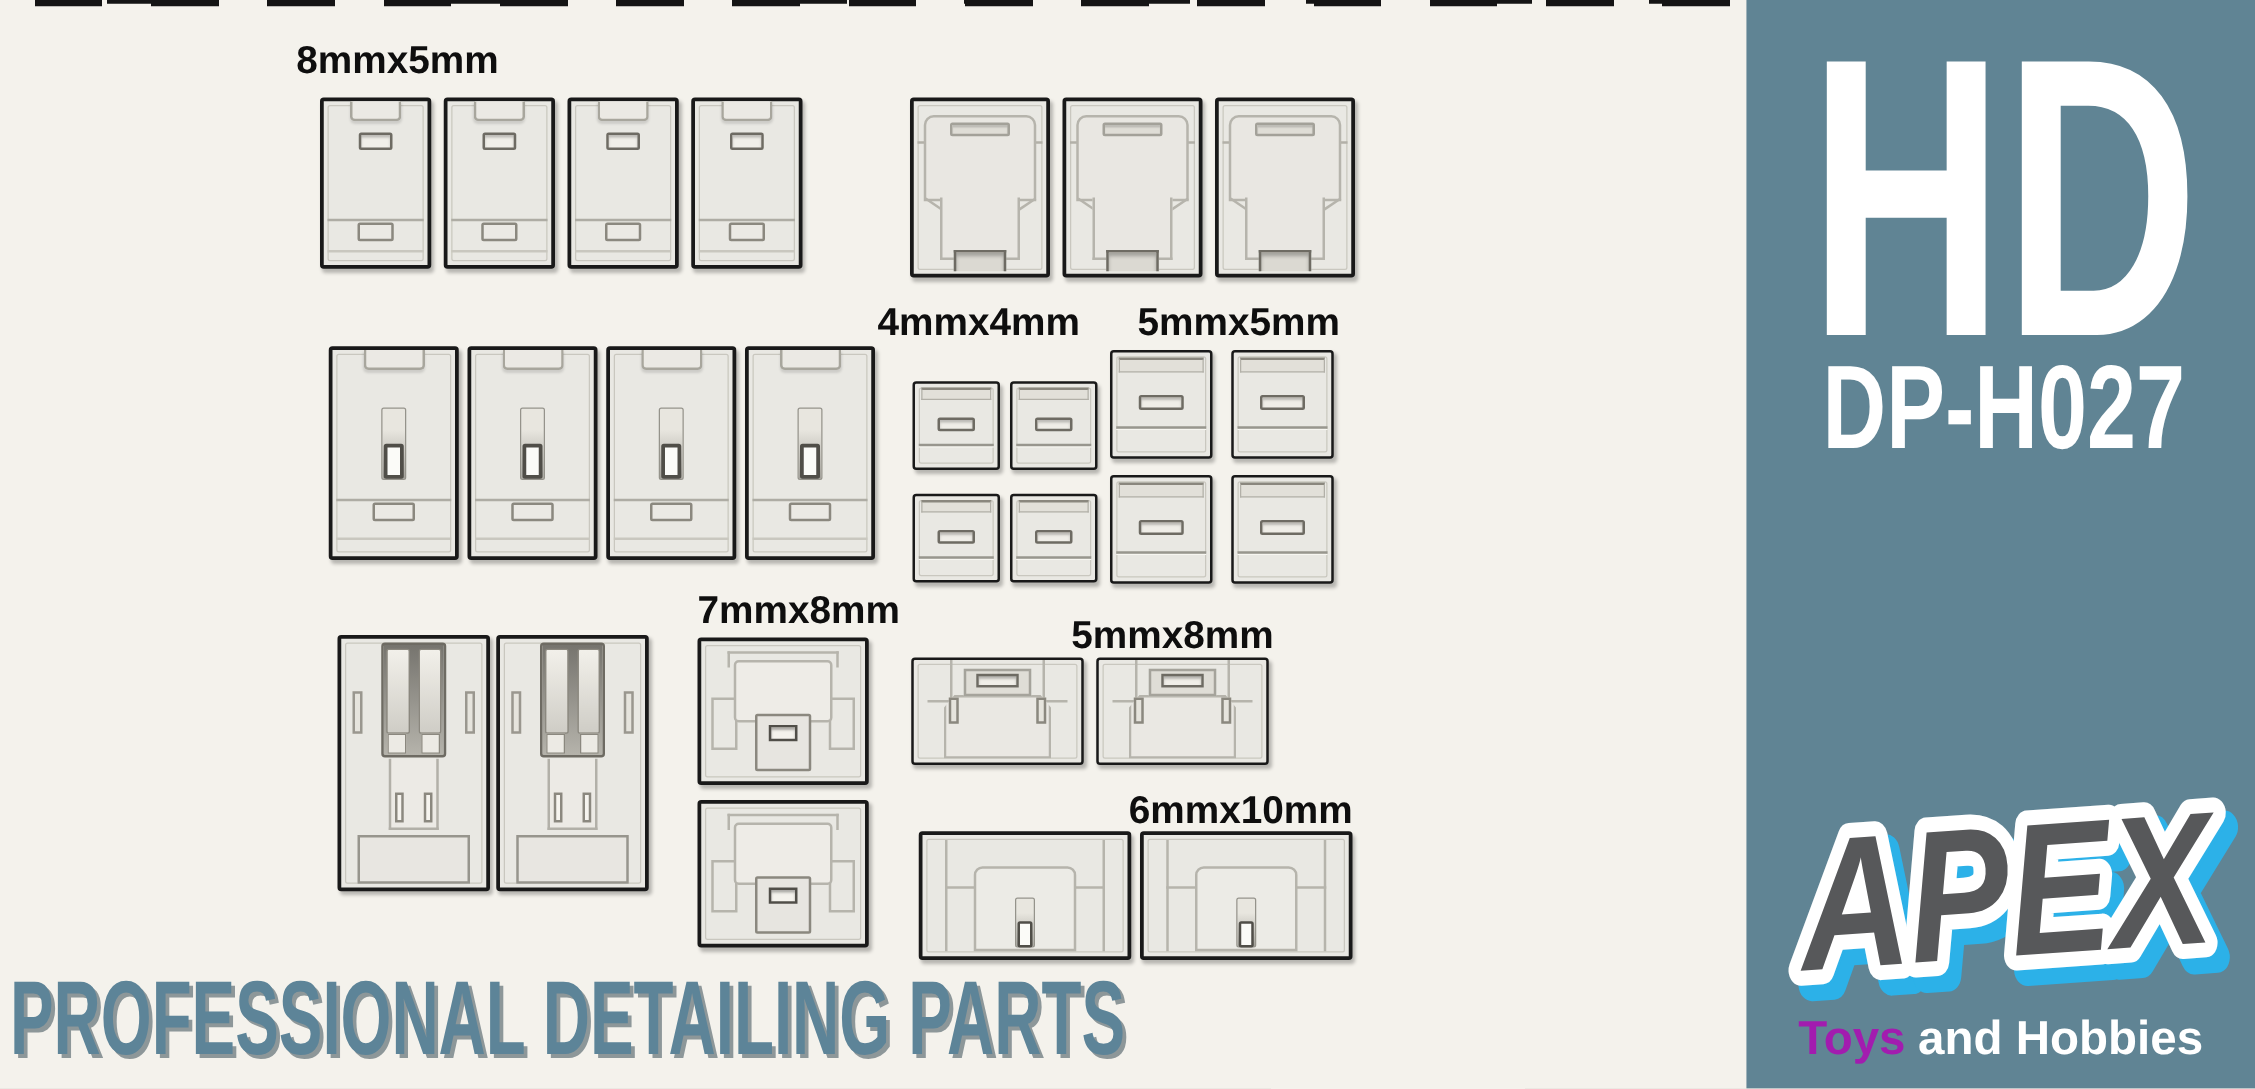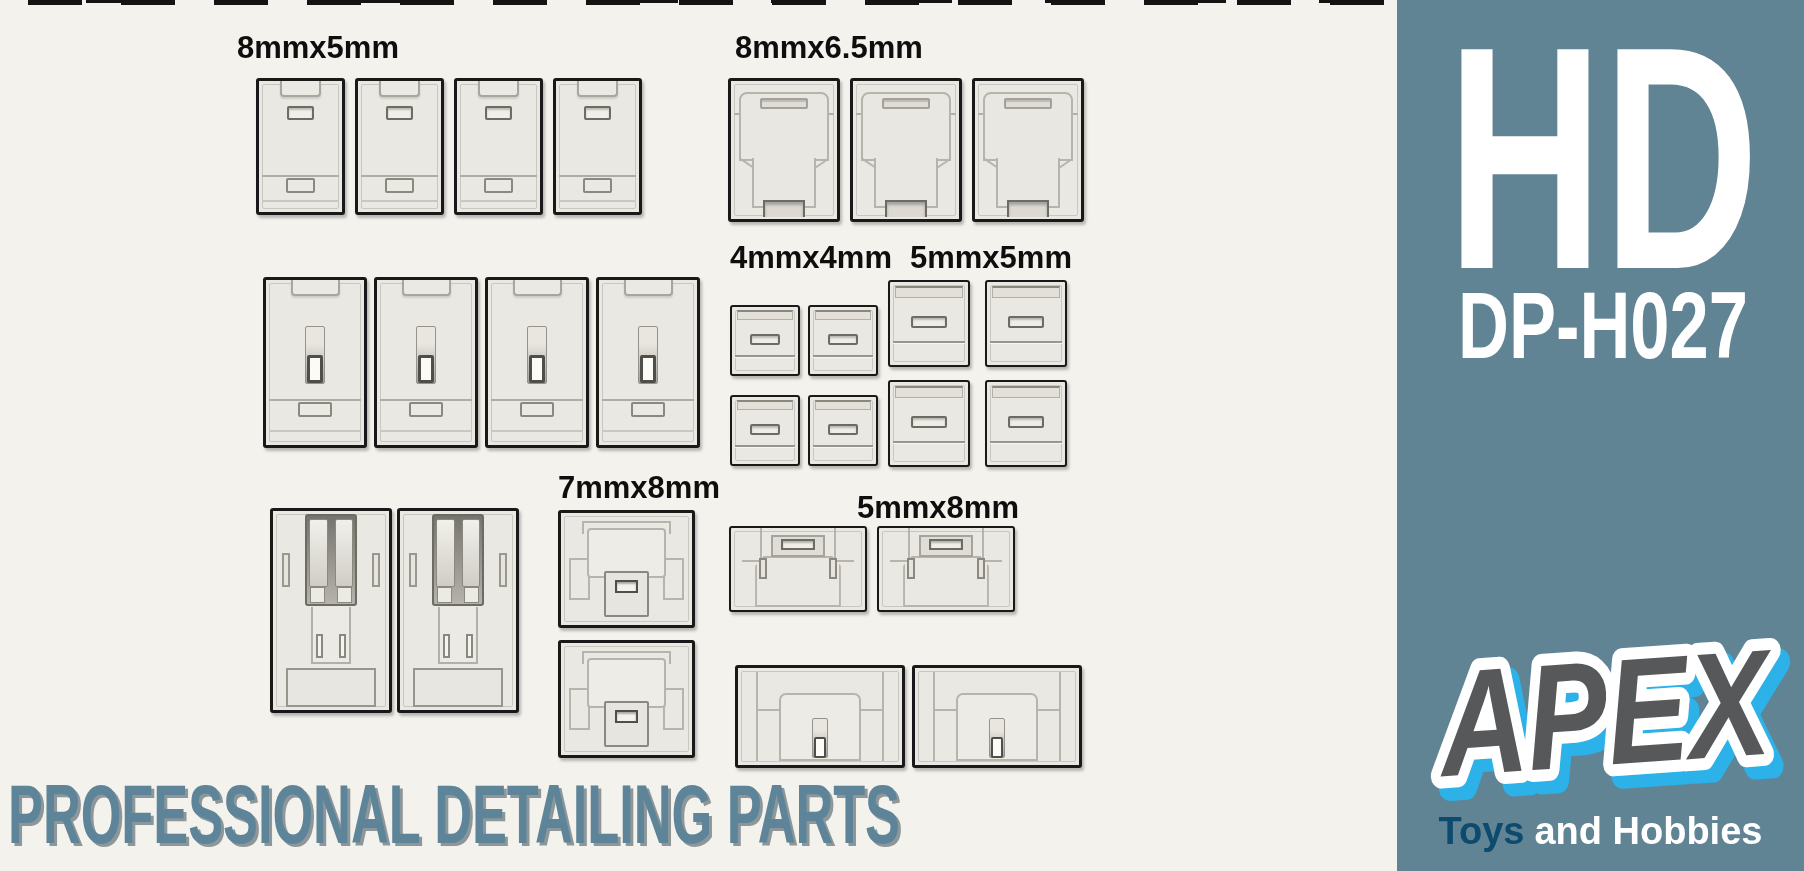--- a/index.html
+++ b/index.html
@@ -9,21 +9,21 @@
 
   
   .trim1 { position:absolute; left:28px; top:0; width:1748px; height:5px;
     background:repeating-linear-gradient(90deg,#141414 0 54px,transparent 54px 93px); }
   .trim2 { position:absolute; left:60px; top:0; width:1700px; height:3px;
     background:repeating-linear-gradient(90deg,transparent 0 26px,#141414 26px 70px,transparent 70px 137px); }
 
   
   .glabel { position:absolute; font-weight:700; font-size:31px; color:#0e0e0e; letter-spacing:0; white-space:nowrap; }
   #g1l{left:237px;top:30px;} #g2l{left:735px;top:30px;}
-  #g3l{left:265px;top:240px;} #g4l{left:730px;top:240px;} #g5l{left:910px;top:240px;}
+  #g3l{left:265px;top:240px;} #g4l{left:702px;top:240px;} #g5l{left:910px;top:240px;}
   #g6l{left:265px;top:470px;} #g7l{left:558px;top:470px;}
   #g8l{left:857px;top:490px;} #g9l{left:903px;top:630px;}
 
   
   .g { position:absolute; display:flex; }
   #g1p{left:256px;top:78px;gap:10px;} #g1p .part{width:89px;height:137px;}
   #g2p{left:728px;top:78px;gap:10px;} #g2p .part{width:112px;height:144px;}
   #g3p{left:263px;top:277px;gap:7px;} #g3p .part{width:104px;height:171px;}
   #g4p{left:730px;top:305px;display:grid;grid-template-columns:70px 70px;gap:19px 8px;} #g4p .part{width:70px;height:71px;border-width:2px;}
   #g5p{left:888px;top:280px;display:grid;grid-template-columns:82px 82px;gap:13px 15px;} #g5p .part{width:82px;height:87px;border-width:2px;}
@@ -110,25 +110,25 @@
 </style>
 </head>
 <body>
 
 <div id="stage">
 
   <i class="trim1"></i>
   <i class="trim2"></i>
 
   <div class="glabel" id="g1l">8mmx5mm</div>
-  <div class="glabel" id="g2l">8mmx6.5mm</div>
   <div class="glabel" id="g4l">4mmx4mm</div>
   <div class="glabel" id="g5l">5mmx5mm</div>
   <div class="glabel" id="g7l">7mmx8mm</div>
   <div class="glabel" id="g8l">5mmx8mm</div>
+  <div class="glabel" id="g9l">6mmx10mm</div>
 
   <div class="g" id="g1p">
       <div class="part v-hatch">
         <i class="inset"></i>
         <i class="tab"></i>
         <i class="handle"></i>
         <i class="hl-b1"></i>
         <i class="latch"></i>
         <i class="hl-b2"></i>
       </div>
@@ -384,17 +384,17 @@
       <rect x="0" y="0" width="407" height="871" fill="#608494"></rect>
       <text x="206" y="268" text-anchor="middle" font-family="Liberation Sans, sans-serif" font-size="318" font-weight="bold" textLength="312" lengthAdjust="spacingAndGlyphs" fill="#ffffff">HD</text>
       <text x="206" y="358" text-anchor="middle" font-family="Liberation Sans, sans-serif" font-size="95" font-weight="bold" textLength="290" lengthAdjust="spacingAndGlyphs" fill="#ffffff">DP-H027</text>
       <g transform="rotate(-4 206 700)">
         <text x="214" y="777" text-anchor="middle" font-family="Liberation Sans, sans-serif" font-size="150" font-weight="bold" font-style="italic" textLength="330" lengthAdjust="spacingAndGlyphs" fill="#2cb1e8" stroke="#2cb1e8" stroke-width="26" stroke-linejoin="round" paint-order="stroke">APEX</text>
         <text x="206" y="765" text-anchor="middle" font-family="Liberation Sans, sans-serif" font-size="150" font-weight="bold" font-style="italic" textLength="330" lengthAdjust="spacingAndGlyphs" fill="#ffffff" stroke="#ffffff" stroke-width="24" stroke-linejoin="round" paint-order="stroke">APEX</text>
         <text x="206" y="765" text-anchor="middle" font-family="Liberation Sans, sans-serif" font-size="150" font-weight="bold" font-style="italic" textLength="330" lengthAdjust="spacingAndGlyphs" fill="#57585a">APEX</text>
       </g>
     </svg>
     <div id="brandline">
-      <span class="red" style="color:#0c4a6e">Toys</span><span style="color:#ffffff">and Hobbies</span>
+      <span class="red" style="color:#a21caf">Toys</span><span style="color:#ffffff">and Hobbies</span>
     </div>
   </div>
 
 </div>
 
 </body></html>

